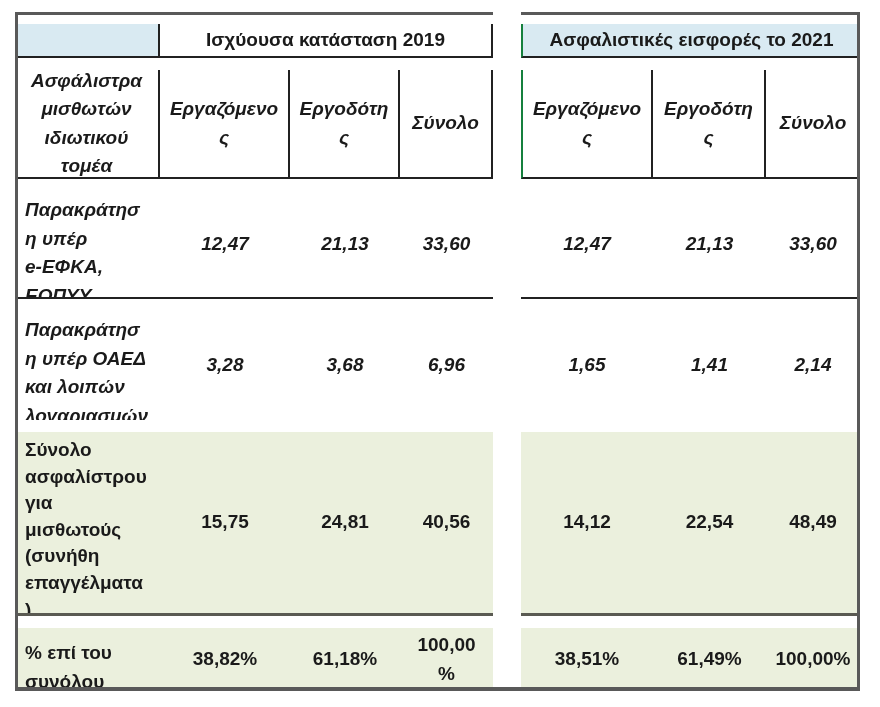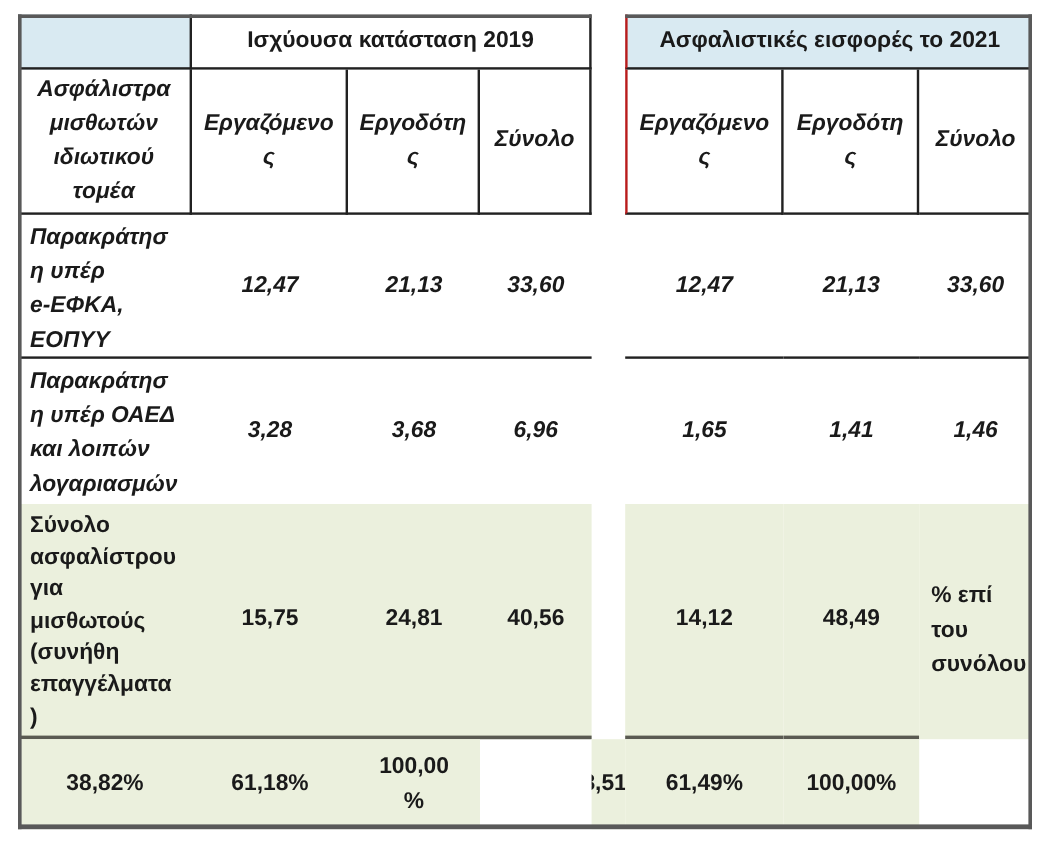--- a/index.html
+++ b/index.html
@@ -27,27 +27,28 @@
     line-height: 1.5;
   }
   .c {
     box-sizing: border-box;
     display: flex;
     align-items: center;
     justify-content: center;
     text-align: center;
     white-space: pre-line;
     overflow: hidden;
+    margin-top: 12px;
   }
   .sp3 { grid-column: span 3; }
   .it  { font-style: italic; }
   .blue  { background: #d9eaf2; }
   .green { background: #ebf0dd; }
   .bR { border-right: 2px solid #212121; }
-  .bL { border-left: 2px solid #b91c1c; }
+  .bL { border-left: 2px solid #15803d; }
   .bB { border-bottom: 2px solid #212121; }
   .bBT { border-bottom: 3px solid #5a5a52; }
   .lab {
     justify-content: flex-start;
     align-items: flex-start;
     text-align: left;
     padding: 5px 4px 0 10px;
   }
   .lab-mid { align-items: center; padding-top: 16px; }
   .tight { line-height: 1.40; }
@@ -102,34 +103,35 @@
     <div class="c lab it">Παρακράτησ
 η υπέρ ΟΑΕΔ
 και λοιπών
 λογαριασμών</div>
     <div class="c it">3,28</div>
     <div class="c it">3,68</div>
     <div class="c it">6,96</div>
     <div class="c"></div>
     <div class="c it">1,65</div>
     <div class="c it">1,41</div>
-    <div class="c it">1,46</div>
+    <div class="c it">2,14</div>
 
     <div class="c lab green bBT tight">Σύνολο
 ασφαλίστρου
 για
 μισθωτούς
 (συνήθη
 επαγγέλματα
 )</div>
     <div class="c green bBT">15,75</div>
     <div class="c green bBT">24,81</div>
     <div class="c green bBT">40,56</div>
     <div class="c"></div>
     <div class="c green bBT">14,12</div>
+    <div class="c green bBT">22,54</div>
     <div class="c green bBT">48,49</div>
 
     <div class="c lab lab-mid green">% επί του
 συνόλου</div>
     <div class="c green">38,82%</div>
     <div class="c green">61,18%</div>
     <div class="c green">100,00
 %</div>
     <div class="c"></div>
     <div class="c green">38,51%</div>

